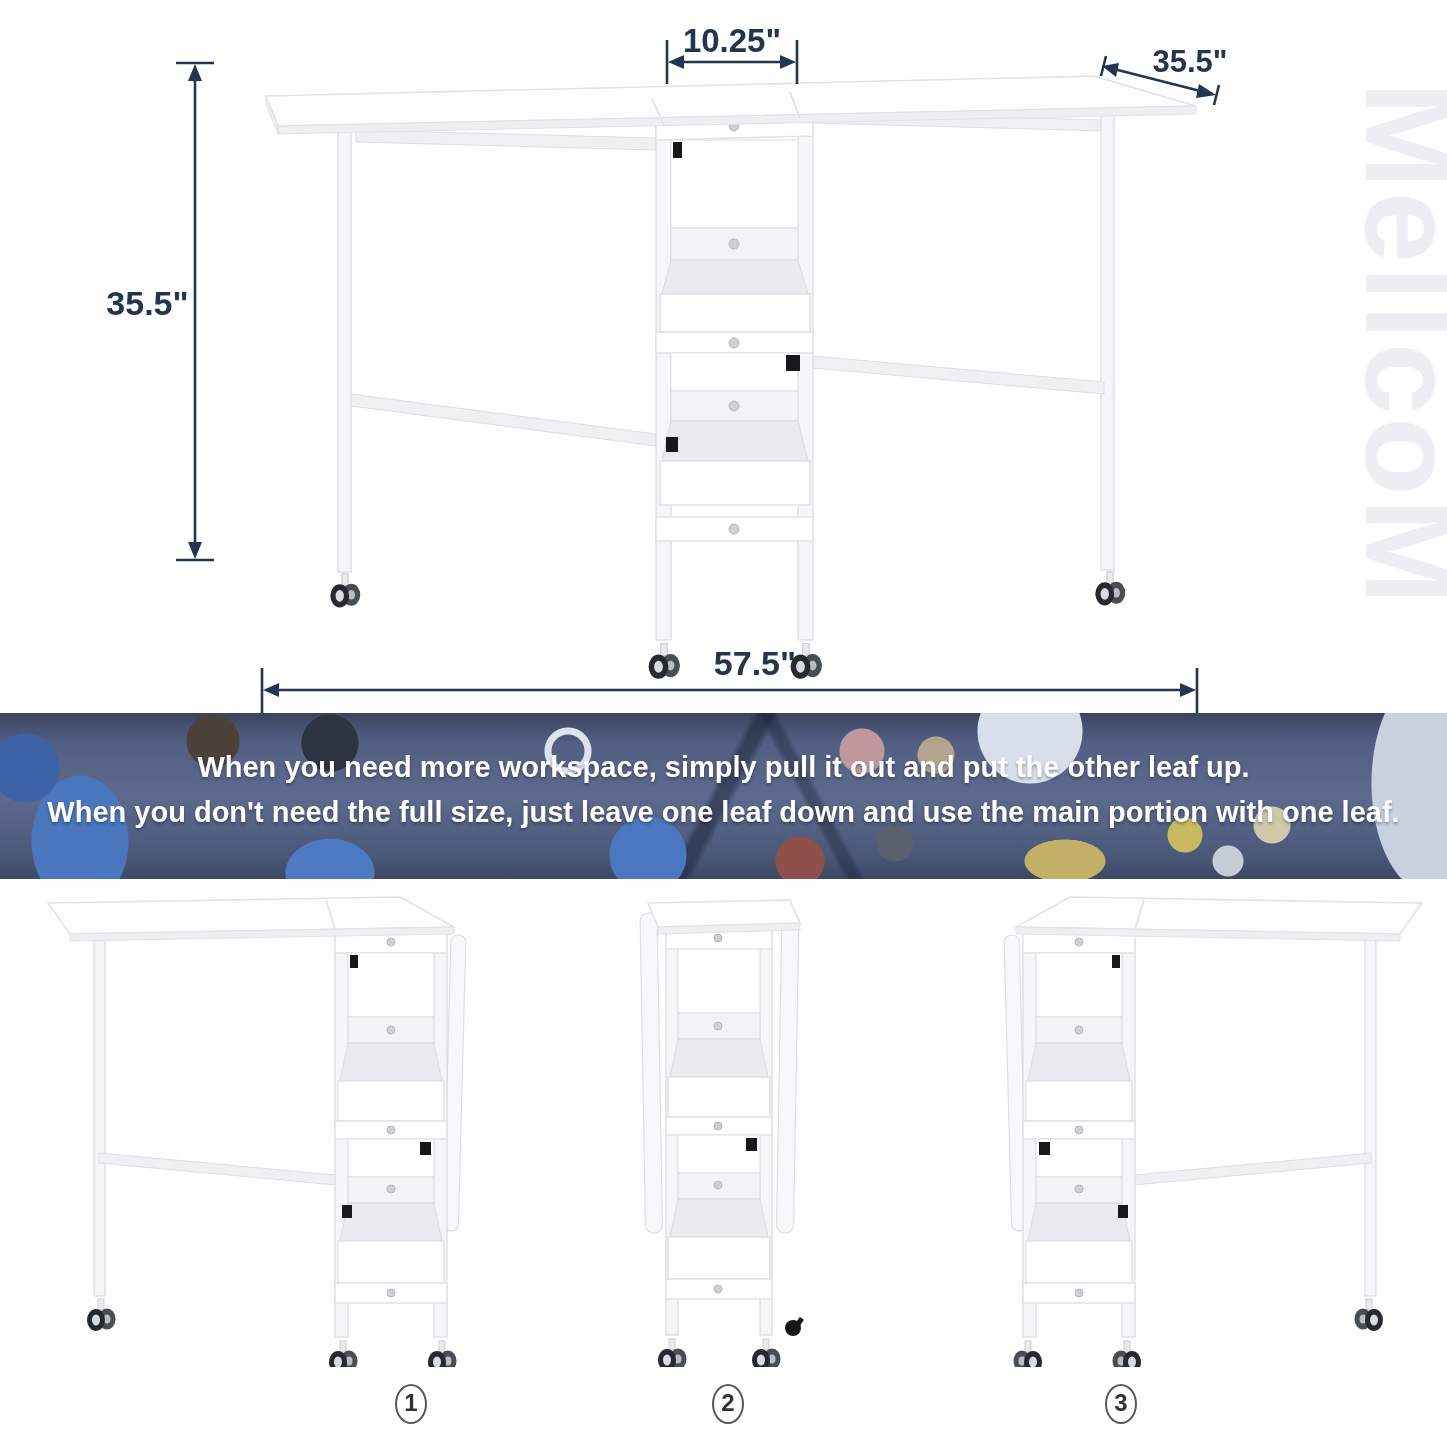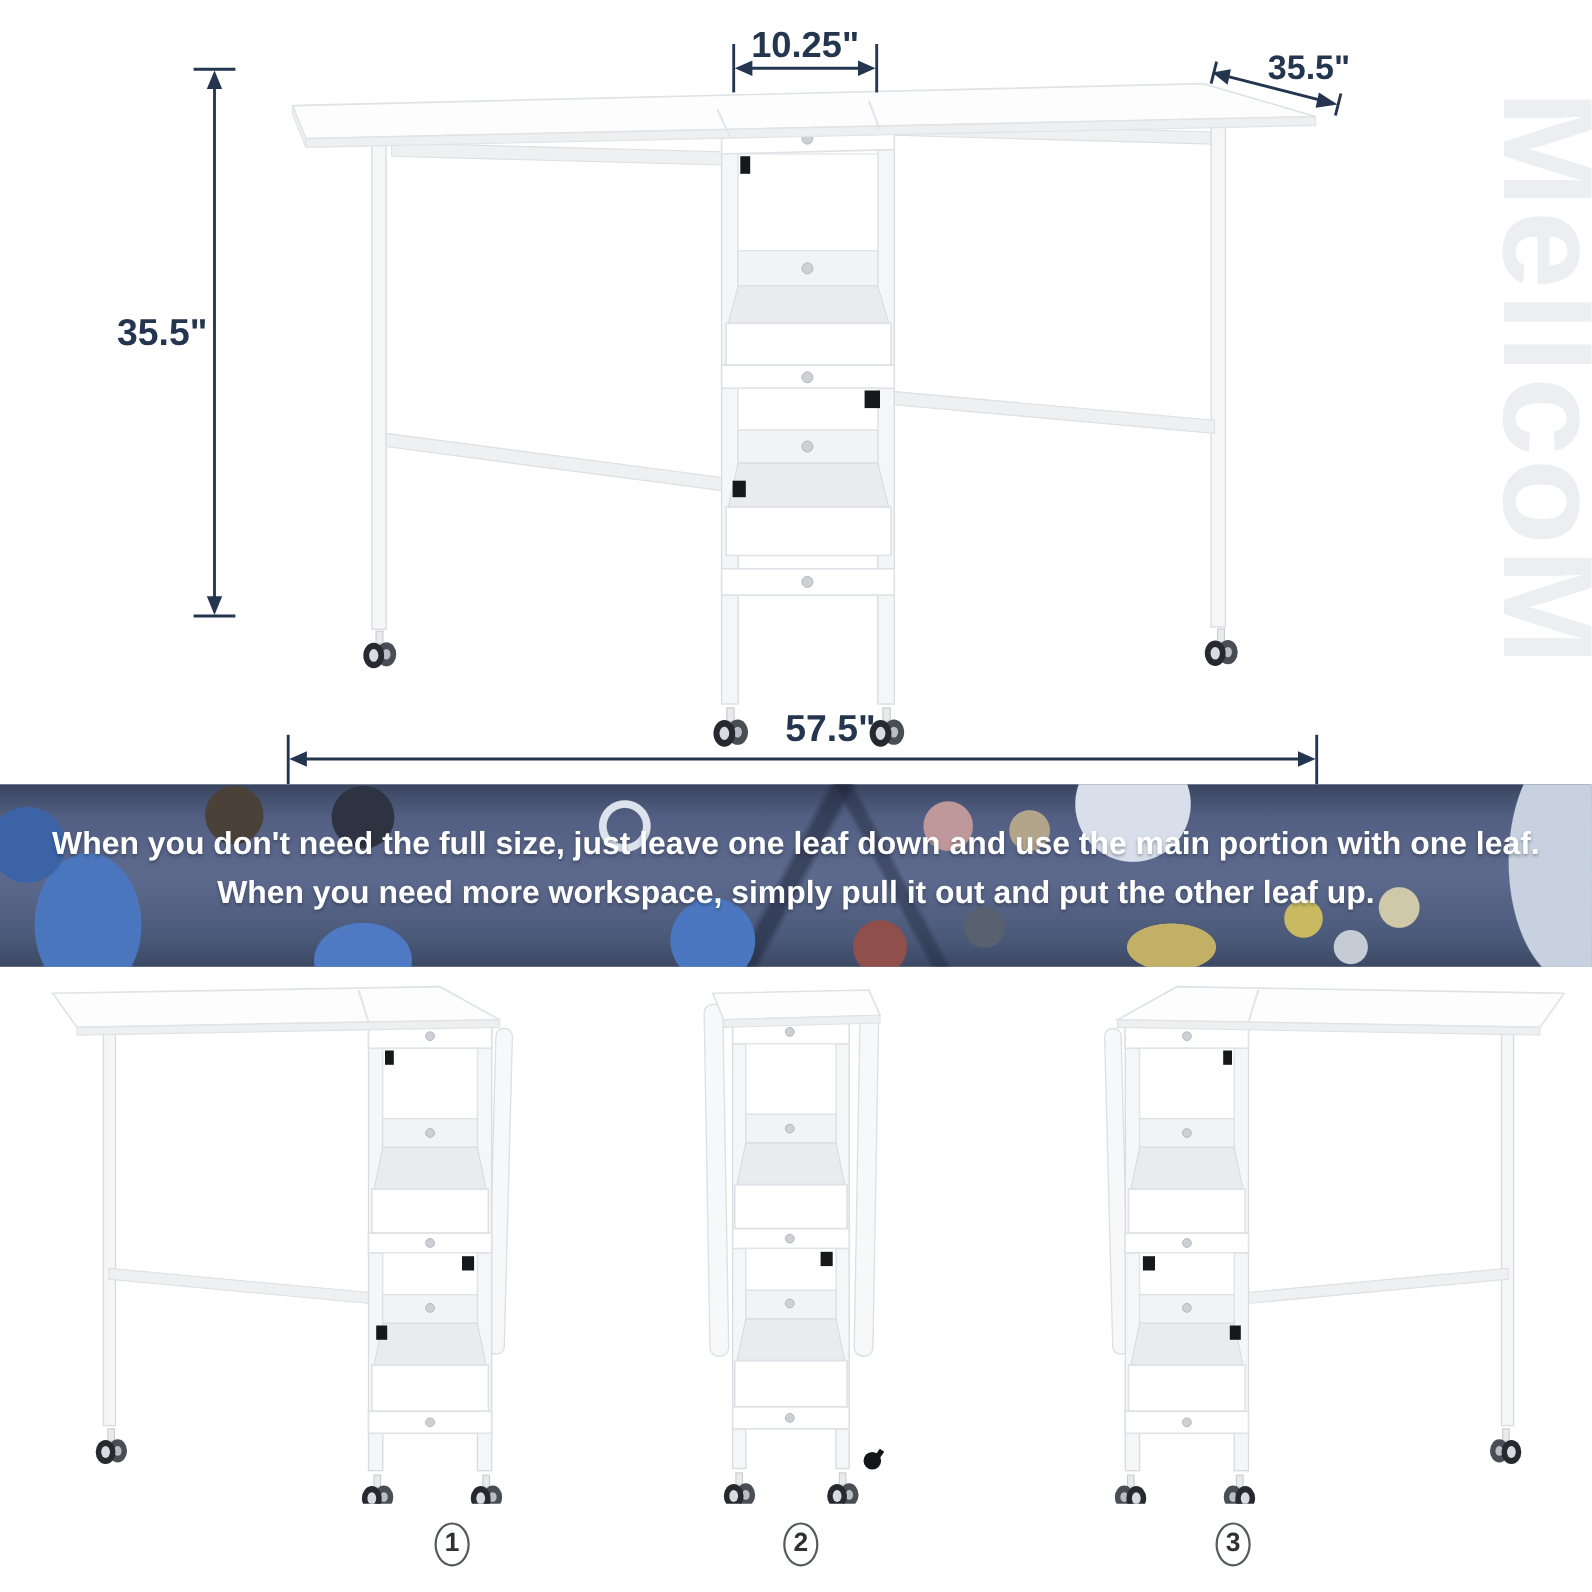--- a/index.html
+++ b/index.html
@@ -168,22 +168,22 @@
     <div class="dim dim-top">10.25"</div>
     <div class="dim dim-depth">35.5"</div>
     <div class="dim dim-height">35.5"</div>
     <div class="dim dim-total">57.5"</div>
 
     <div class="watermark">MellcoM</div>
   </div>
 
   <div class="banner">
     <div class="banner-text">
+      <div>When you need more workspace, simply pull it out and put the other leaf up.</div>
       <div>When you don't need the full size, just leave one leaf down and use the main portion with one leaf.</div>
-      <div>When you need more workspace, simply pull it out and put the other leaf up.</div>
     </div>
   </div>
 
   <div class="configs">
 
     <svg style="left:30px" width="560" height="480" viewBox="0 0 560 480">
       <g id="cfg1art">
         <rect x="64" y="47" width="11" height="362" class="leg"></rect>
         <polygon points="69,266 306,288 306,298 69,276" class="bar"></polygon>
         <rect x="421" y="48" width="15" height="296" rx="7" class="leaf" transform="rotate(1.5 428 48)"></rect>

